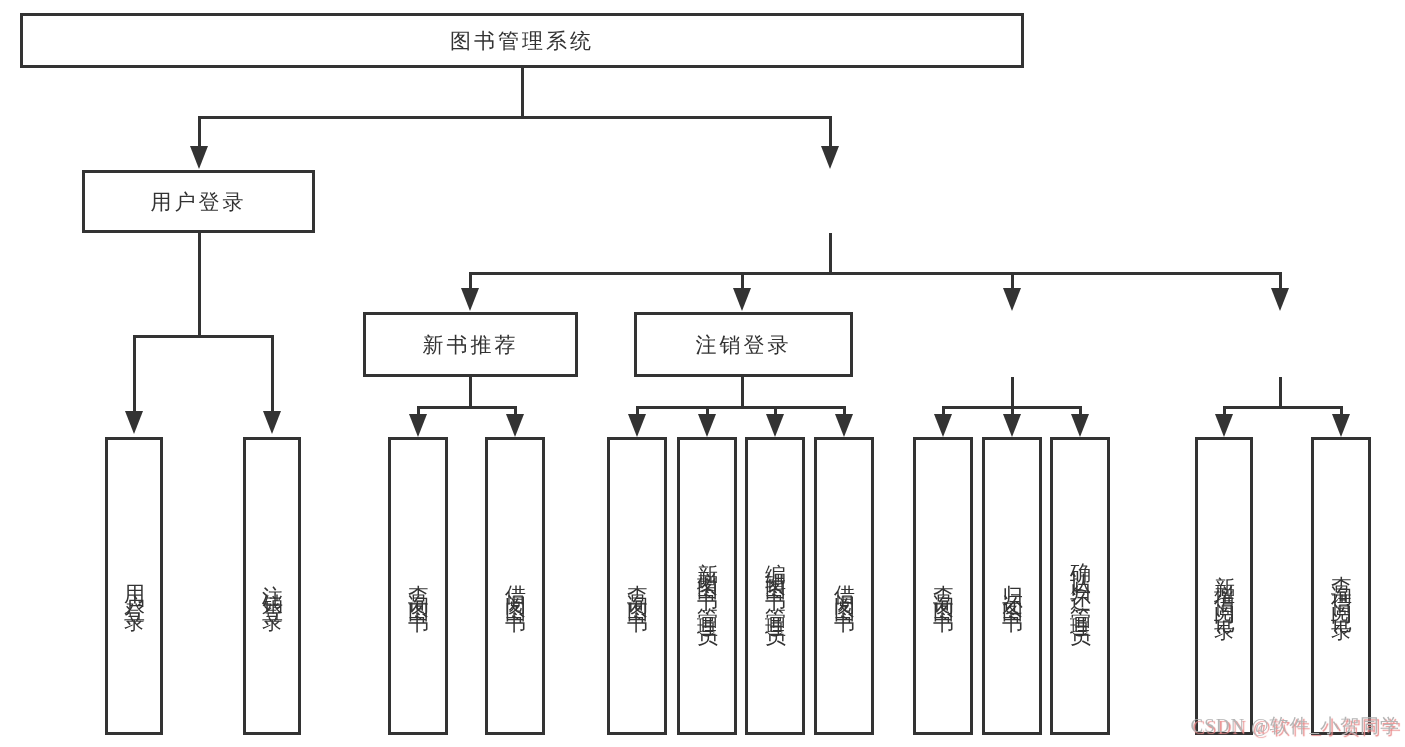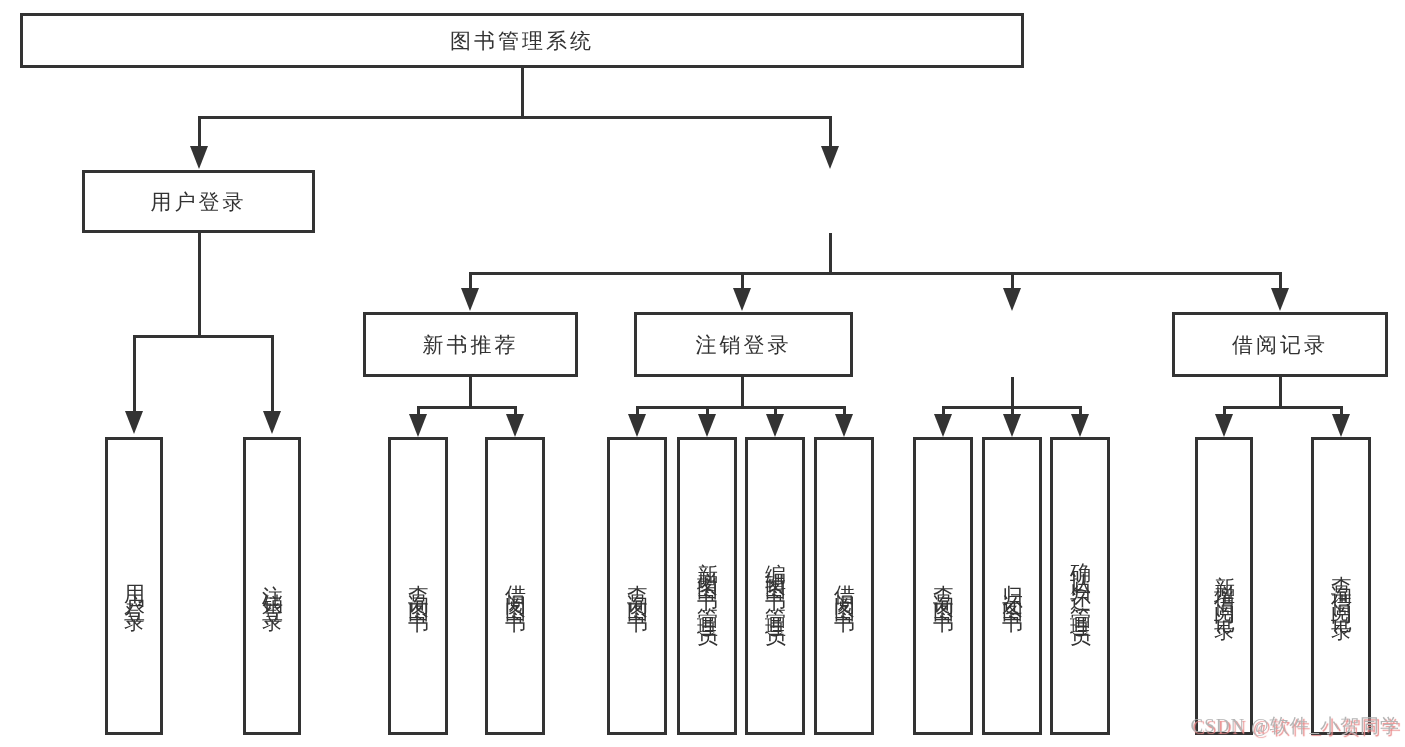--- a/index.html
+++ b/index.html
@@ -83,21 +83,20 @@
   <div class="ah" style="left:461px;top:288px;"></div>
   <div class="vl" style="left:741px;top:272px;height:18px;"></div>
   <div class="ah" style="left:733px;top:288px;"></div>
   <div class="vl" style="left:1011px;top:272px;height:18px;"></div>
   <div class="ah" style="left:1003px;top:288px;"></div>
   <div class="vl" style="left:1279px;top:272px;height:18px;"></div>
   <div class="ah" style="left:1271px;top:288px;"></div>
 
   <div class="box" style="left:363px;top:312px;width:215px;height:65px;">新书推荐</div>
   <div class="box" style="left:634px;top:312px;width:219px;height:65px;">注销登录</div>
-  <div class="box" style="left:1172px;top:312px;width:216px;height:65px;">借阅记录</div>
 
   <div class="vl" style="left:469px;top:377px;height:32px;"></div>
   <div class="vl" style="left:741px;top:377px;height:32px;"></div>
   <div class="vl" style="left:1011px;top:377px;height:32px;"></div>
   <div class="vl" style="left:1279px;top:377px;height:32px;"></div>
 
   <div class="hl" style="left:417px;top:406px;width:100px;"></div>
   <div class="hl" style="left:636px;top:406px;width:210px;"></div>
   <div class="hl" style="left:942px;top:406px;width:140px;"></div>
   <div class="hl" style="left:1223px;top:406px;width:120px;"></div>

